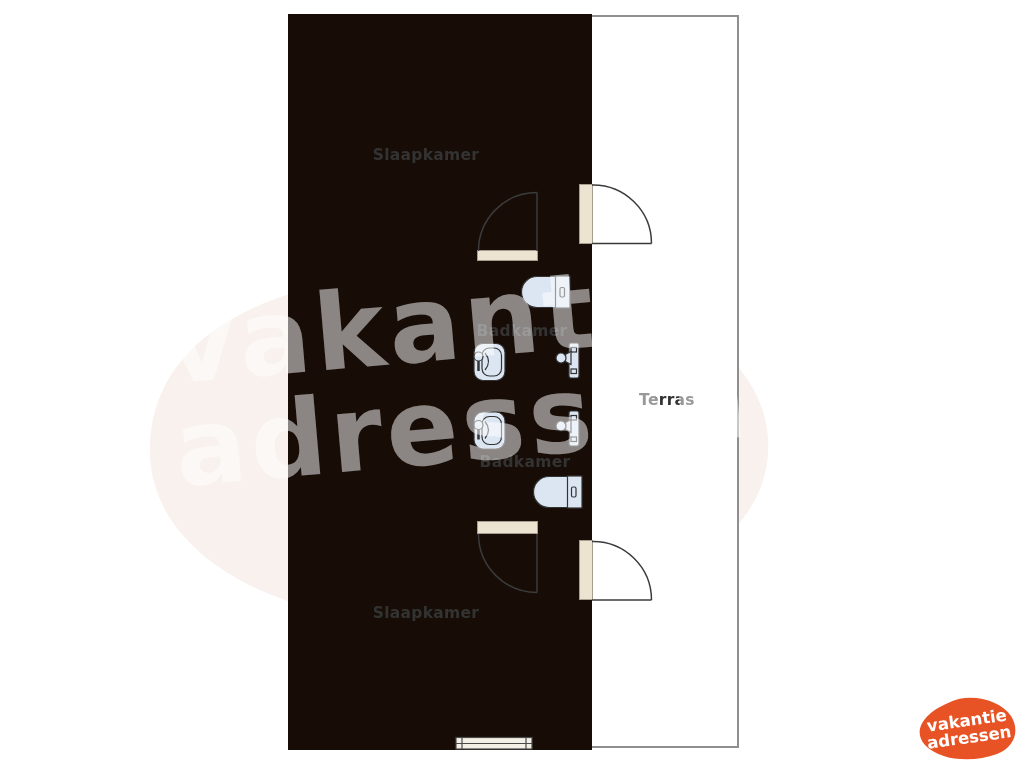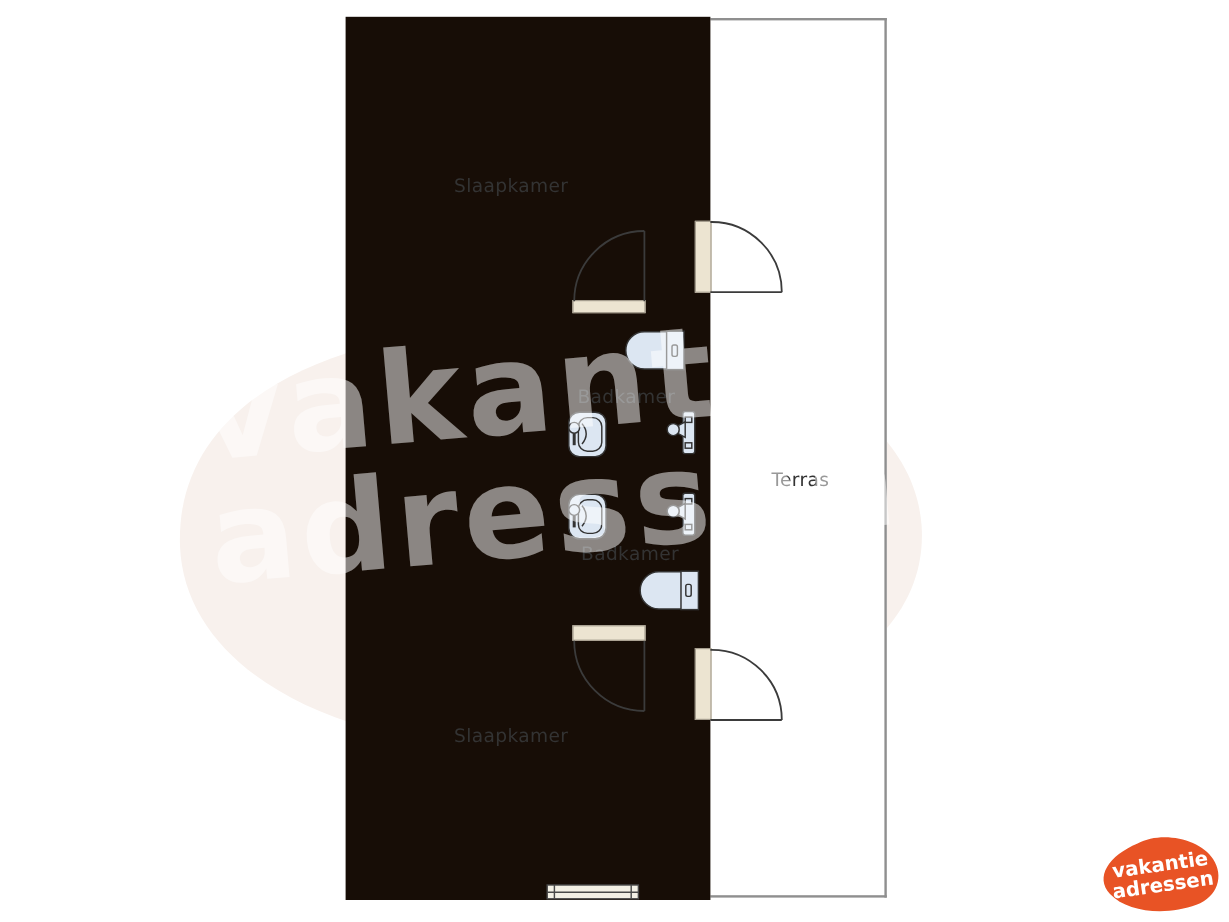--- a/index.html
+++ b/index.html
@@ -26,21 +26,21 @@
   #bath1{left:472px;top:261px;width:110px;height:128px;}
   #bath2{left:472px;top:398px;width:110px;height:124px;}
   #nook1{left:570px;top:261px;width:12px;height:57px;}
   .doorgap{position:absolute;background:#ece4d1;border:1px solid #a59d8e;z-index:4;box-sizing:border-box;}
   #gap-bath1{left:477px;top:250px;width:61px;height:11px;}
   #gap-bath2{left:477px;top:521px;width:61px;height:13px;}
   #gap-terras1{left:579px;top:184px;width:14px;height:60px;}
   #gap-terras2{left:579px;top:540px;width:14px;height:60px;}
   #fixtures{left:0;top:0;width:1024px;height:768px;z-index:5;pointer-events:none;}
   .roomlabel{position:absolute;z-index:6;color:#333;font-size:15.5px;white-space:nowrap;
-    transform:translate(-50%,-50%);letter-spacing:0.3px;}
+    transform:translate(-50%,-50%);letter-spacing:0.3px;font-weight:bold;}
   #wm-text{position:absolute;left:172px;top:292px;z-index:7;pointer-events:none;
     font-weight:bold;font-size:106px;line-height:103px;letter-spacing:4px;
     color:rgba(255,255,255,0.5);transform:rotate(-5deg);transform-origin:40px 120px;white-space:nowrap;}
   #logo{left:912px;top:692px;width:112px;height:74px;z-index:8;}
 </style>
 </head>
 <body>
 
 <svg id="blob-svg" class="abs" viewBox="0 0 1024 768">
   <path d="M 150 455 C 146 345 255 278 430 272 C 610 266 760 330 768 438

